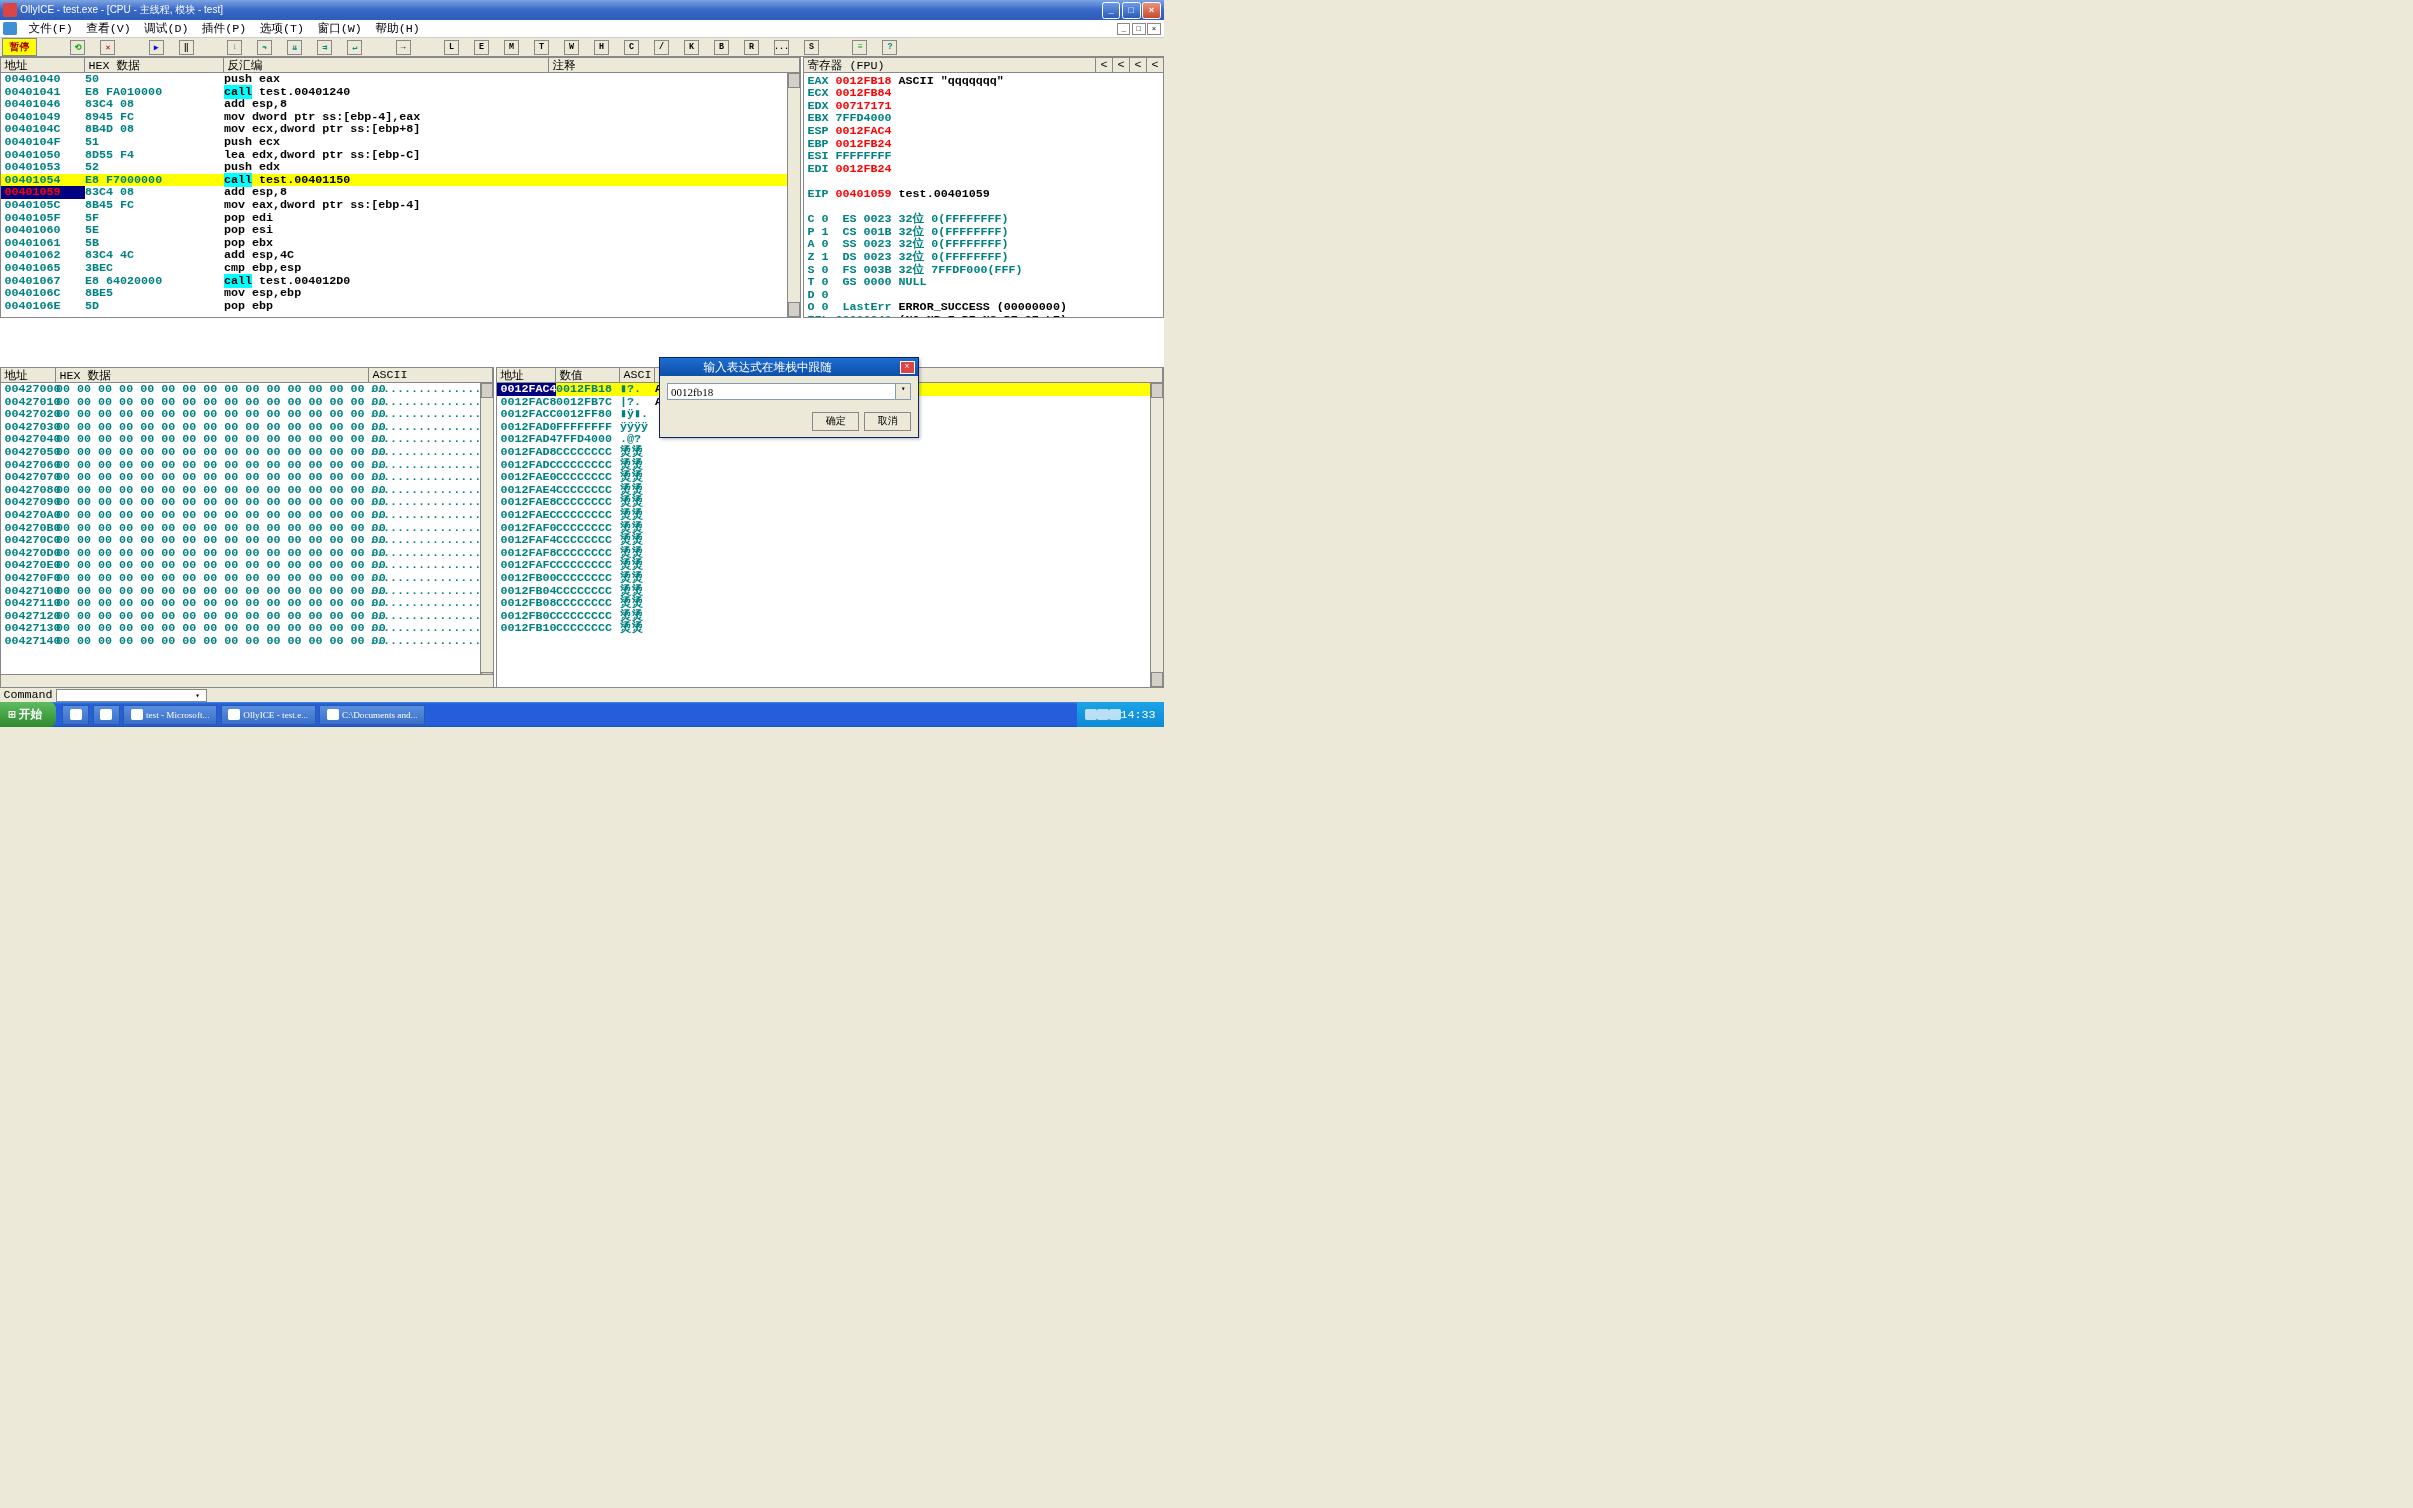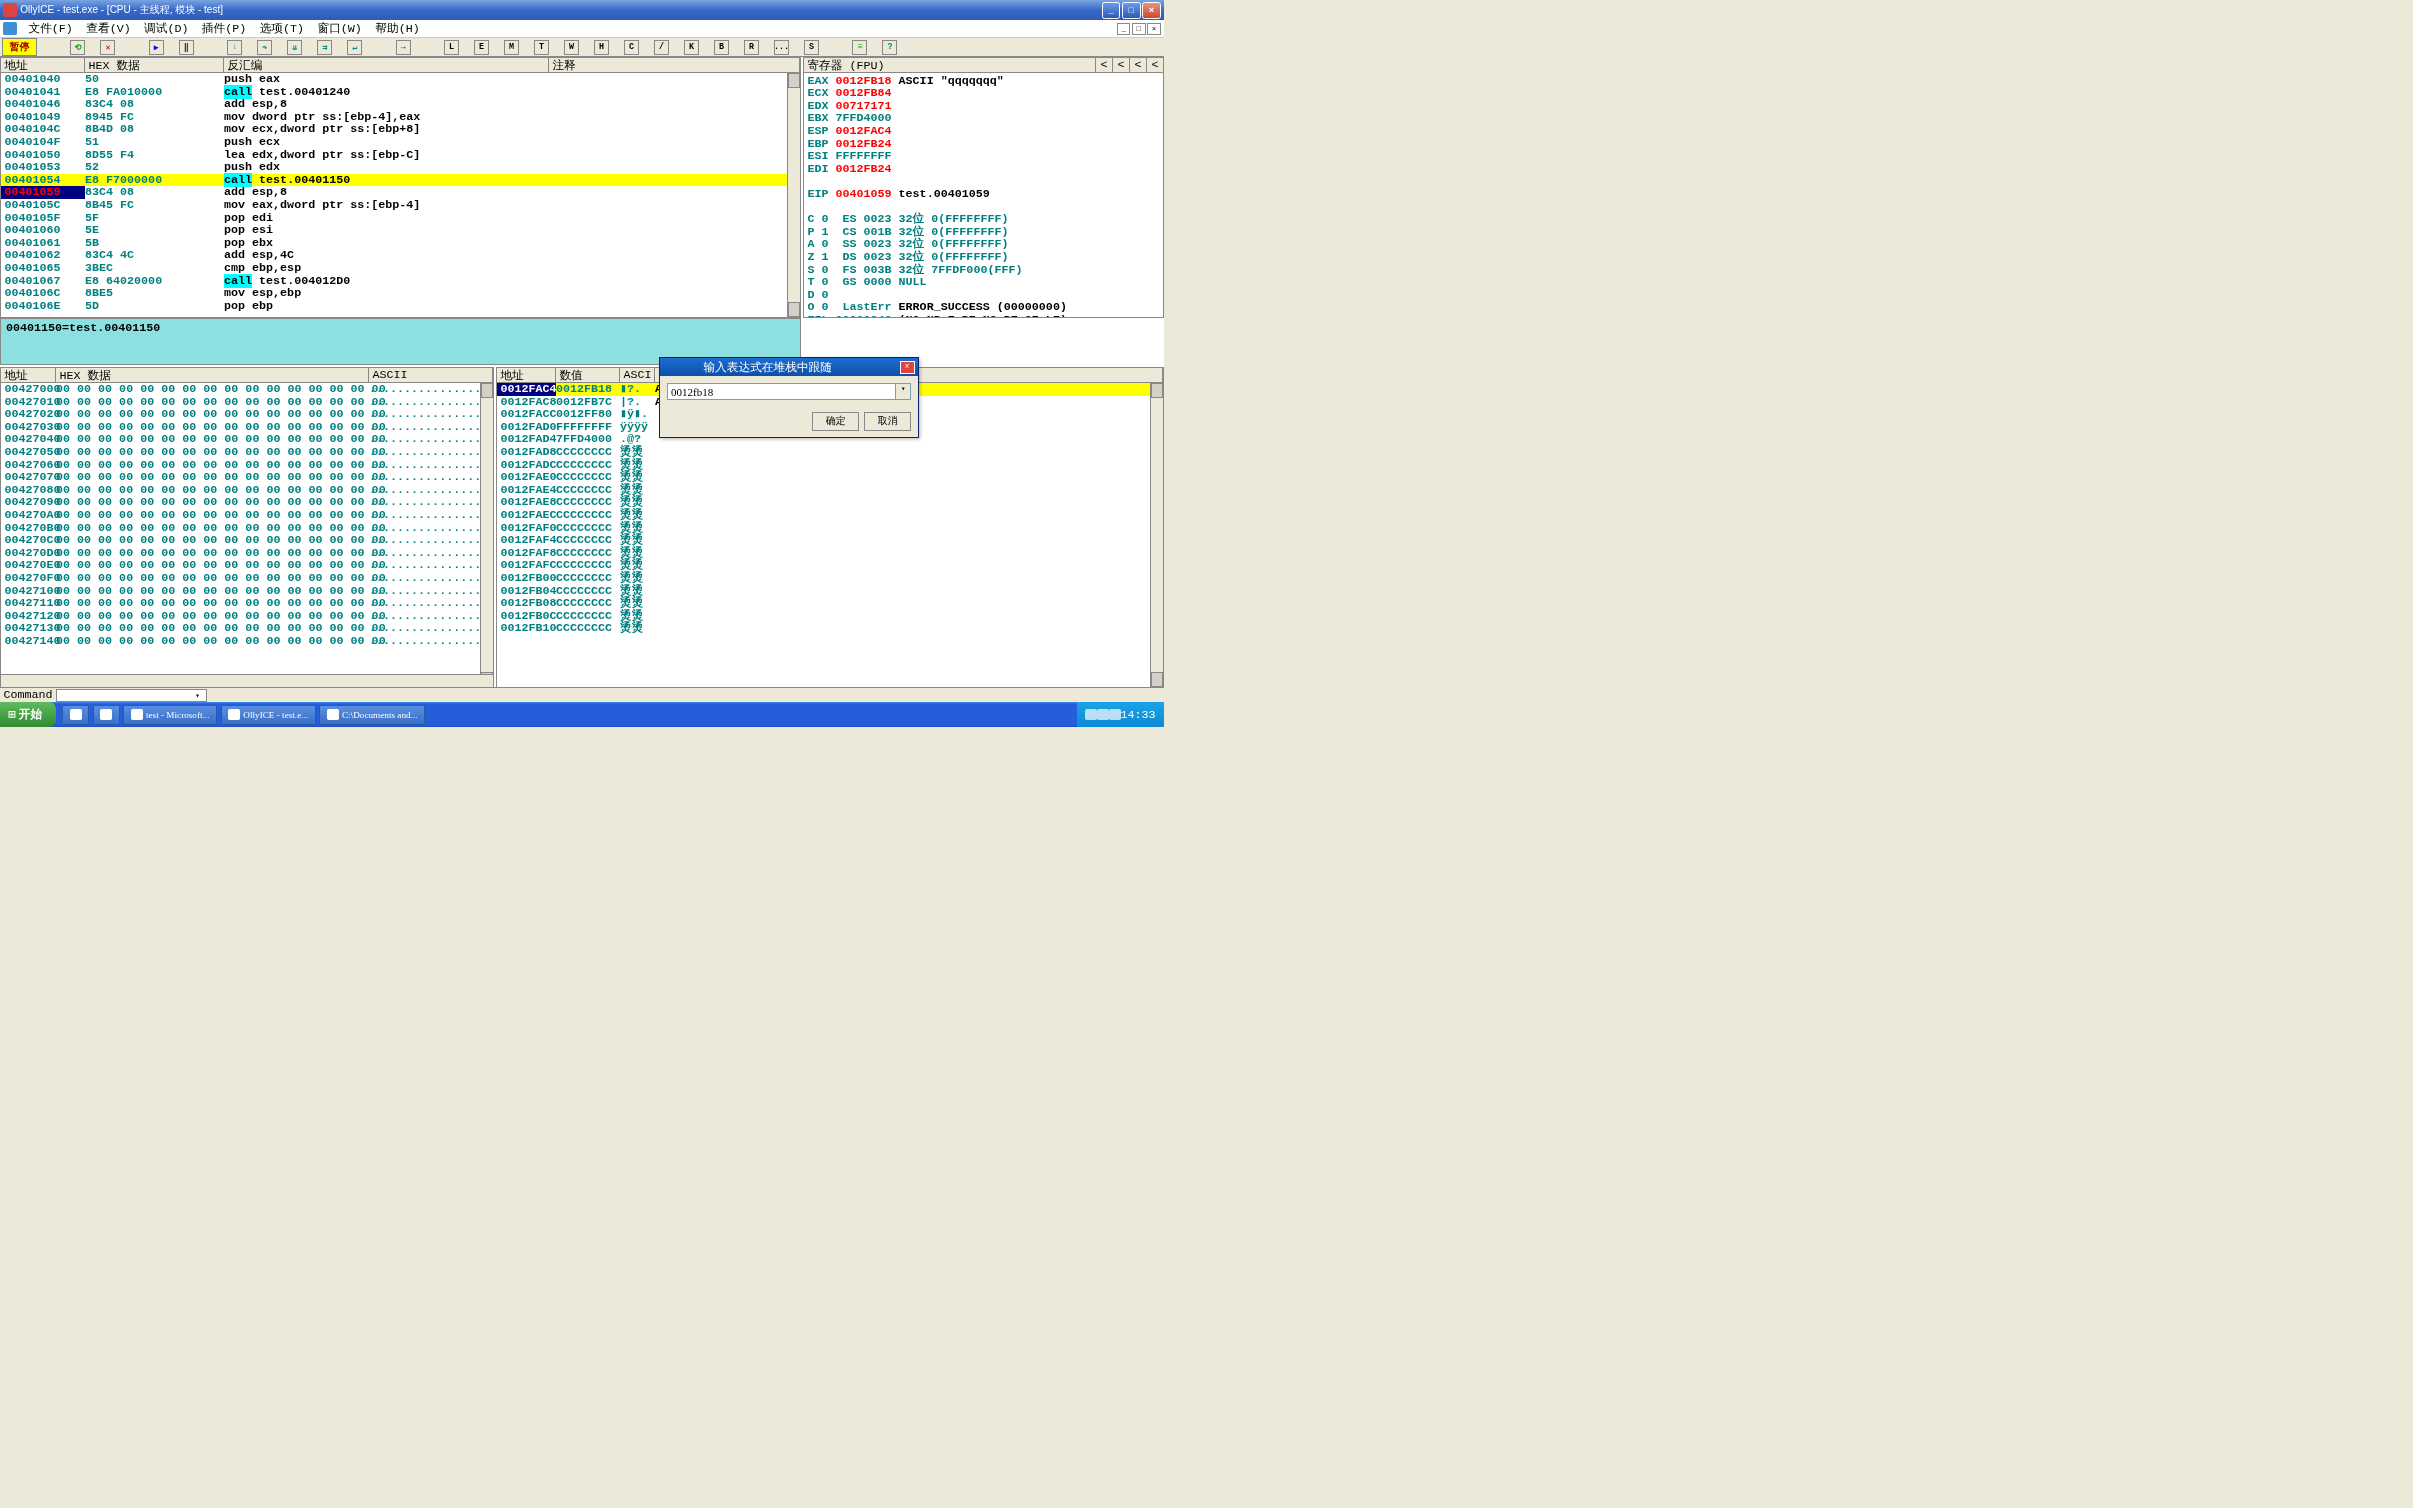--- a/index.html
+++ b/index.html
@@ -188,21 +188,20 @@
         <div class="drow"><span class="c1">00401061</span><span class="c2">5B</span><span class="c3">pop ebx</span></div>
         <div class="drow"><span class="c1">00401062</span><span class="c2">83C4 4C</span><span class="c3">add esp,4C</span></div>
         <div class="drow"><span class="c1">00401065</span><span class="c2">3BEC</span><span class="c3">cmp ebp,esp</span></div>
         <div class="drow"><span class="c1">00401067</span><span class="c2">E8 64020000</span><span class="c3"><span class="kw-call">call</span> test.004012D0</span></div>
         <div class="drow"><span class="c1">0040106C</span><span class="c2">8BE5</span><span class="c3">mov esp,ebp</span></div>
         <div class="drow"><span class="c1">0040106E</span><span class="c2">5D</span><span class="c3">pop ebp</span></div>
       </div>
     <div class="scrollbar-v"></div>
   </div>
 
-  <div class="info-strip">00401150=test.00401150</div>
 
   <div class="pane regs">
     <div class="pane-header">
       <div class="ph-cell" style="flex:1;border-right:none;">寄存器 (FPU)</div>
       <div class="nav" id="regs-nav">
           <span>&lt;</span>
           <span>&lt;</span>
           <span>&lt;</span>
           <span>&lt;</span>
         </div>

